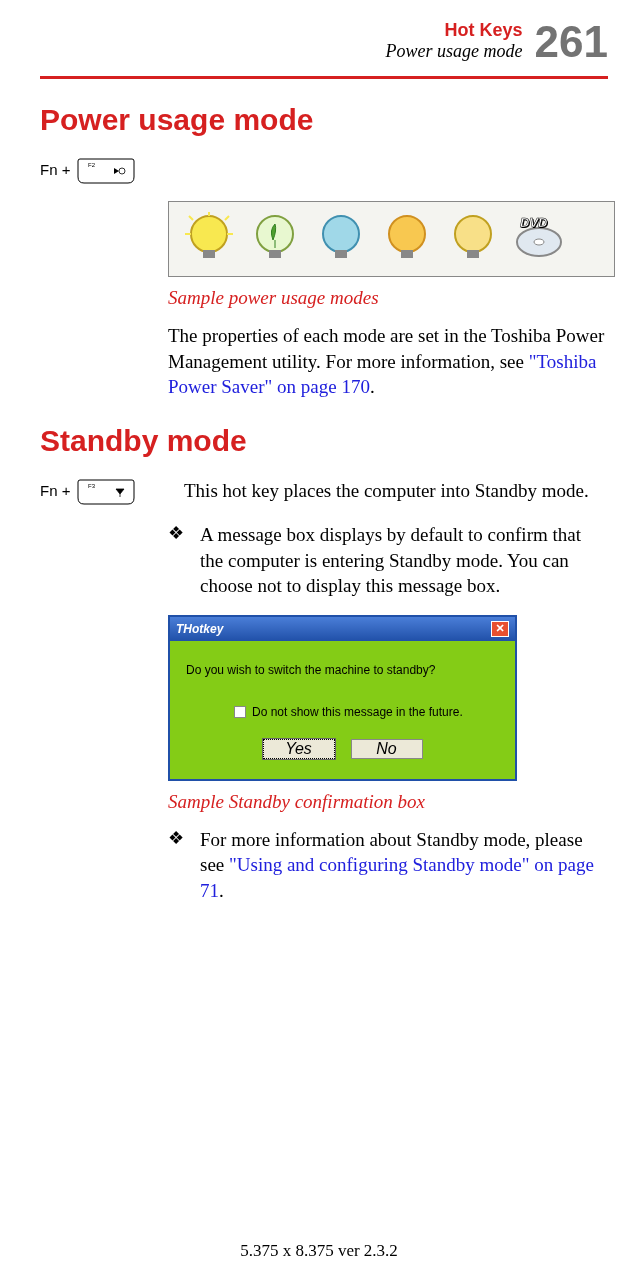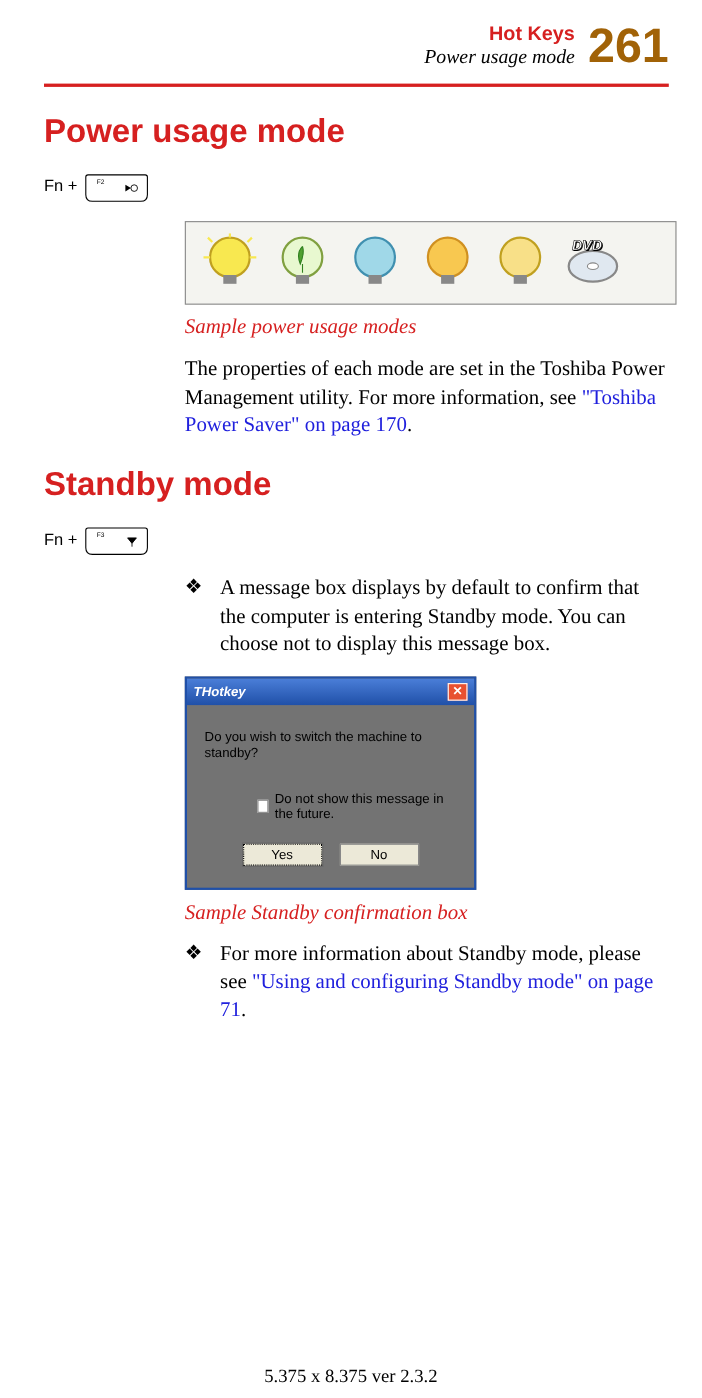--- a/index.html
+++ b/index.html
@@ -27,21 +27,21 @@
       font-weight: bold;
       font-size: 18px;
       font-family: Arial, sans-serif;
     }
     .subtitle {
       font-style: italic;
       font-size: 18px;
       color: #000;
     }
     .page-num {
-      color: #a16207;
+      color: #737373;
       font-size: 44px;
       font-weight: bold;
       font-family: Arial, sans-serif;
       line-height: 1;
     }
     .divider {
       border: none;
       border-top: 3px solid #d62020;
       margin: 8px 0 24px 0;
     }
@@ -140,23 +140,23 @@
     .bullet-text {
       font-size: 19px;
       line-height: 1.35;
       flex: 1;
     }
     .dialog-wrap {
       margin-left: 128px;
       margin-bottom: 10px;
     }
     .dialog-box {
-      width: 265px;
+      width: 349px;
       border: 2px solid #2050a8;
-      background: #737373;
+      background: #84cc16;
       font-family: Tahoma, Arial, sans-serif;
     }
     .dialog-title {
       background: linear-gradient(to bottom, #4a7ed8, #2050a8);
       color: #fff;
       font-size: 12px;
       font-weight: bold;
       padding: 4px 6px;
       display: flex;
       justify-content: space-between;
@@ -199,24 +199,25 @@
       display: flex;
       justify-content: center;
       gap: 16px;
       margin-bottom: 4px;
     }
     .dlg-btn {
       width: 72px;
       height: 20px;
       background: #ece9d8;
       border: 1px solid #888;
-      font-size: 12px;
+      font-size: 16px;
       display: flex;
       align-items: center;
       justify-content: center;
+      font-style: italic;
     }
     .dlg-btn.yes { border: 1px dotted #000; outline: 1px solid #666; }
     .footer {
       position: absolute;
       bottom: 10px;
       left: 0;
       width: 100%;
       text-align: center;
       font-size: 17px;
       color: #000;
@@ -295,20 +296,21 @@
 
 <div class="content-row">
   <div class="key-col">
     <span class="fn-text">Fn +</span>
     <svg class="keycap" viewBox="0 0 60 28">
       <path d="M4 2 L56 2 Q58 2 58 4 L58 20 Q58 26 52 26 L8 26 Q2 26 2 20 L2 4 Q2 2 4 2 Z" fill="none" stroke="#000" stroke-width="1"></path>
       <text x="12" y="10" font-size="6" font-family="Arial">F3</text>
       <path d="M40 11 L48 11 L44 16 Z M44 16 L44 19" fill="#000" stroke="#000" stroke-width="0.8"></path>
     </svg>
   </div>
+  <div class="text-col body-text">This hot key places the computer into Standby mode.</div>
 </div>
 
 <div class="bullet-row">
   <span class="bullet-mark">❖</span>
   <span class="bullet-text">A message box displays by default to confirm that the computer is entering Standby mode. You can choose not to display this message box.</span>
 </div>
 
 <div class="dialog-wrap">
   <div class="dialog-box">
     <div class="dialog-title">

